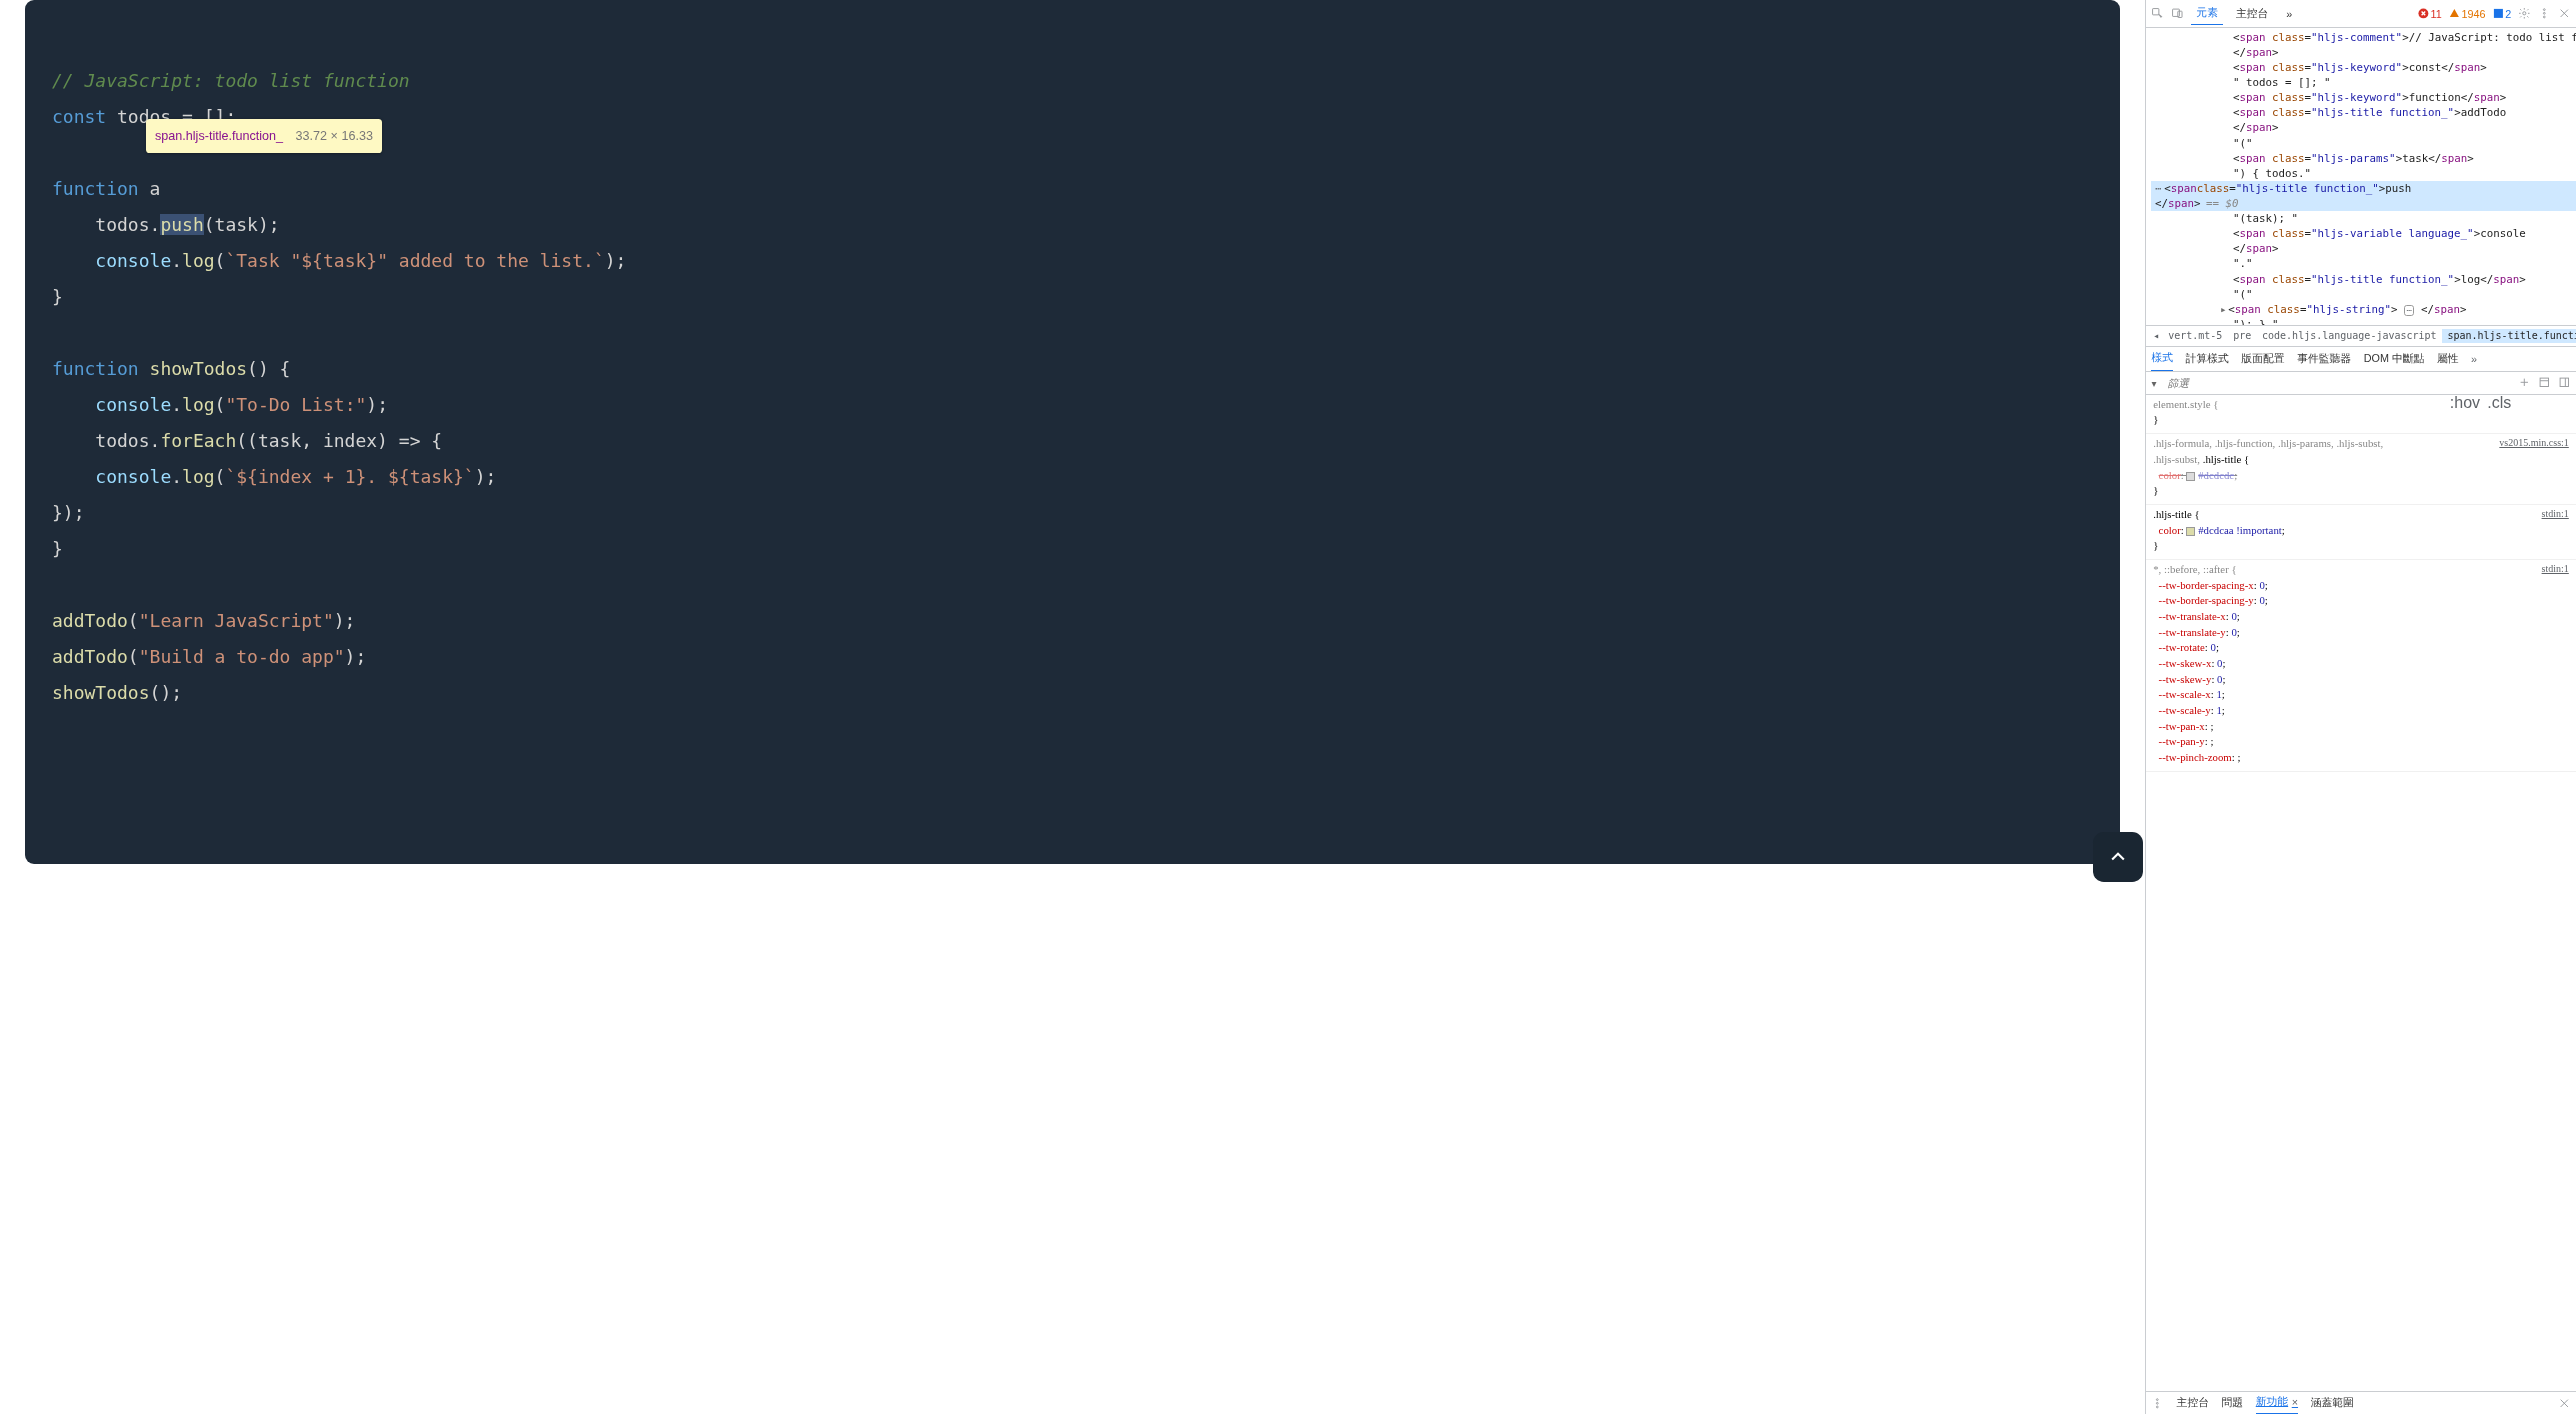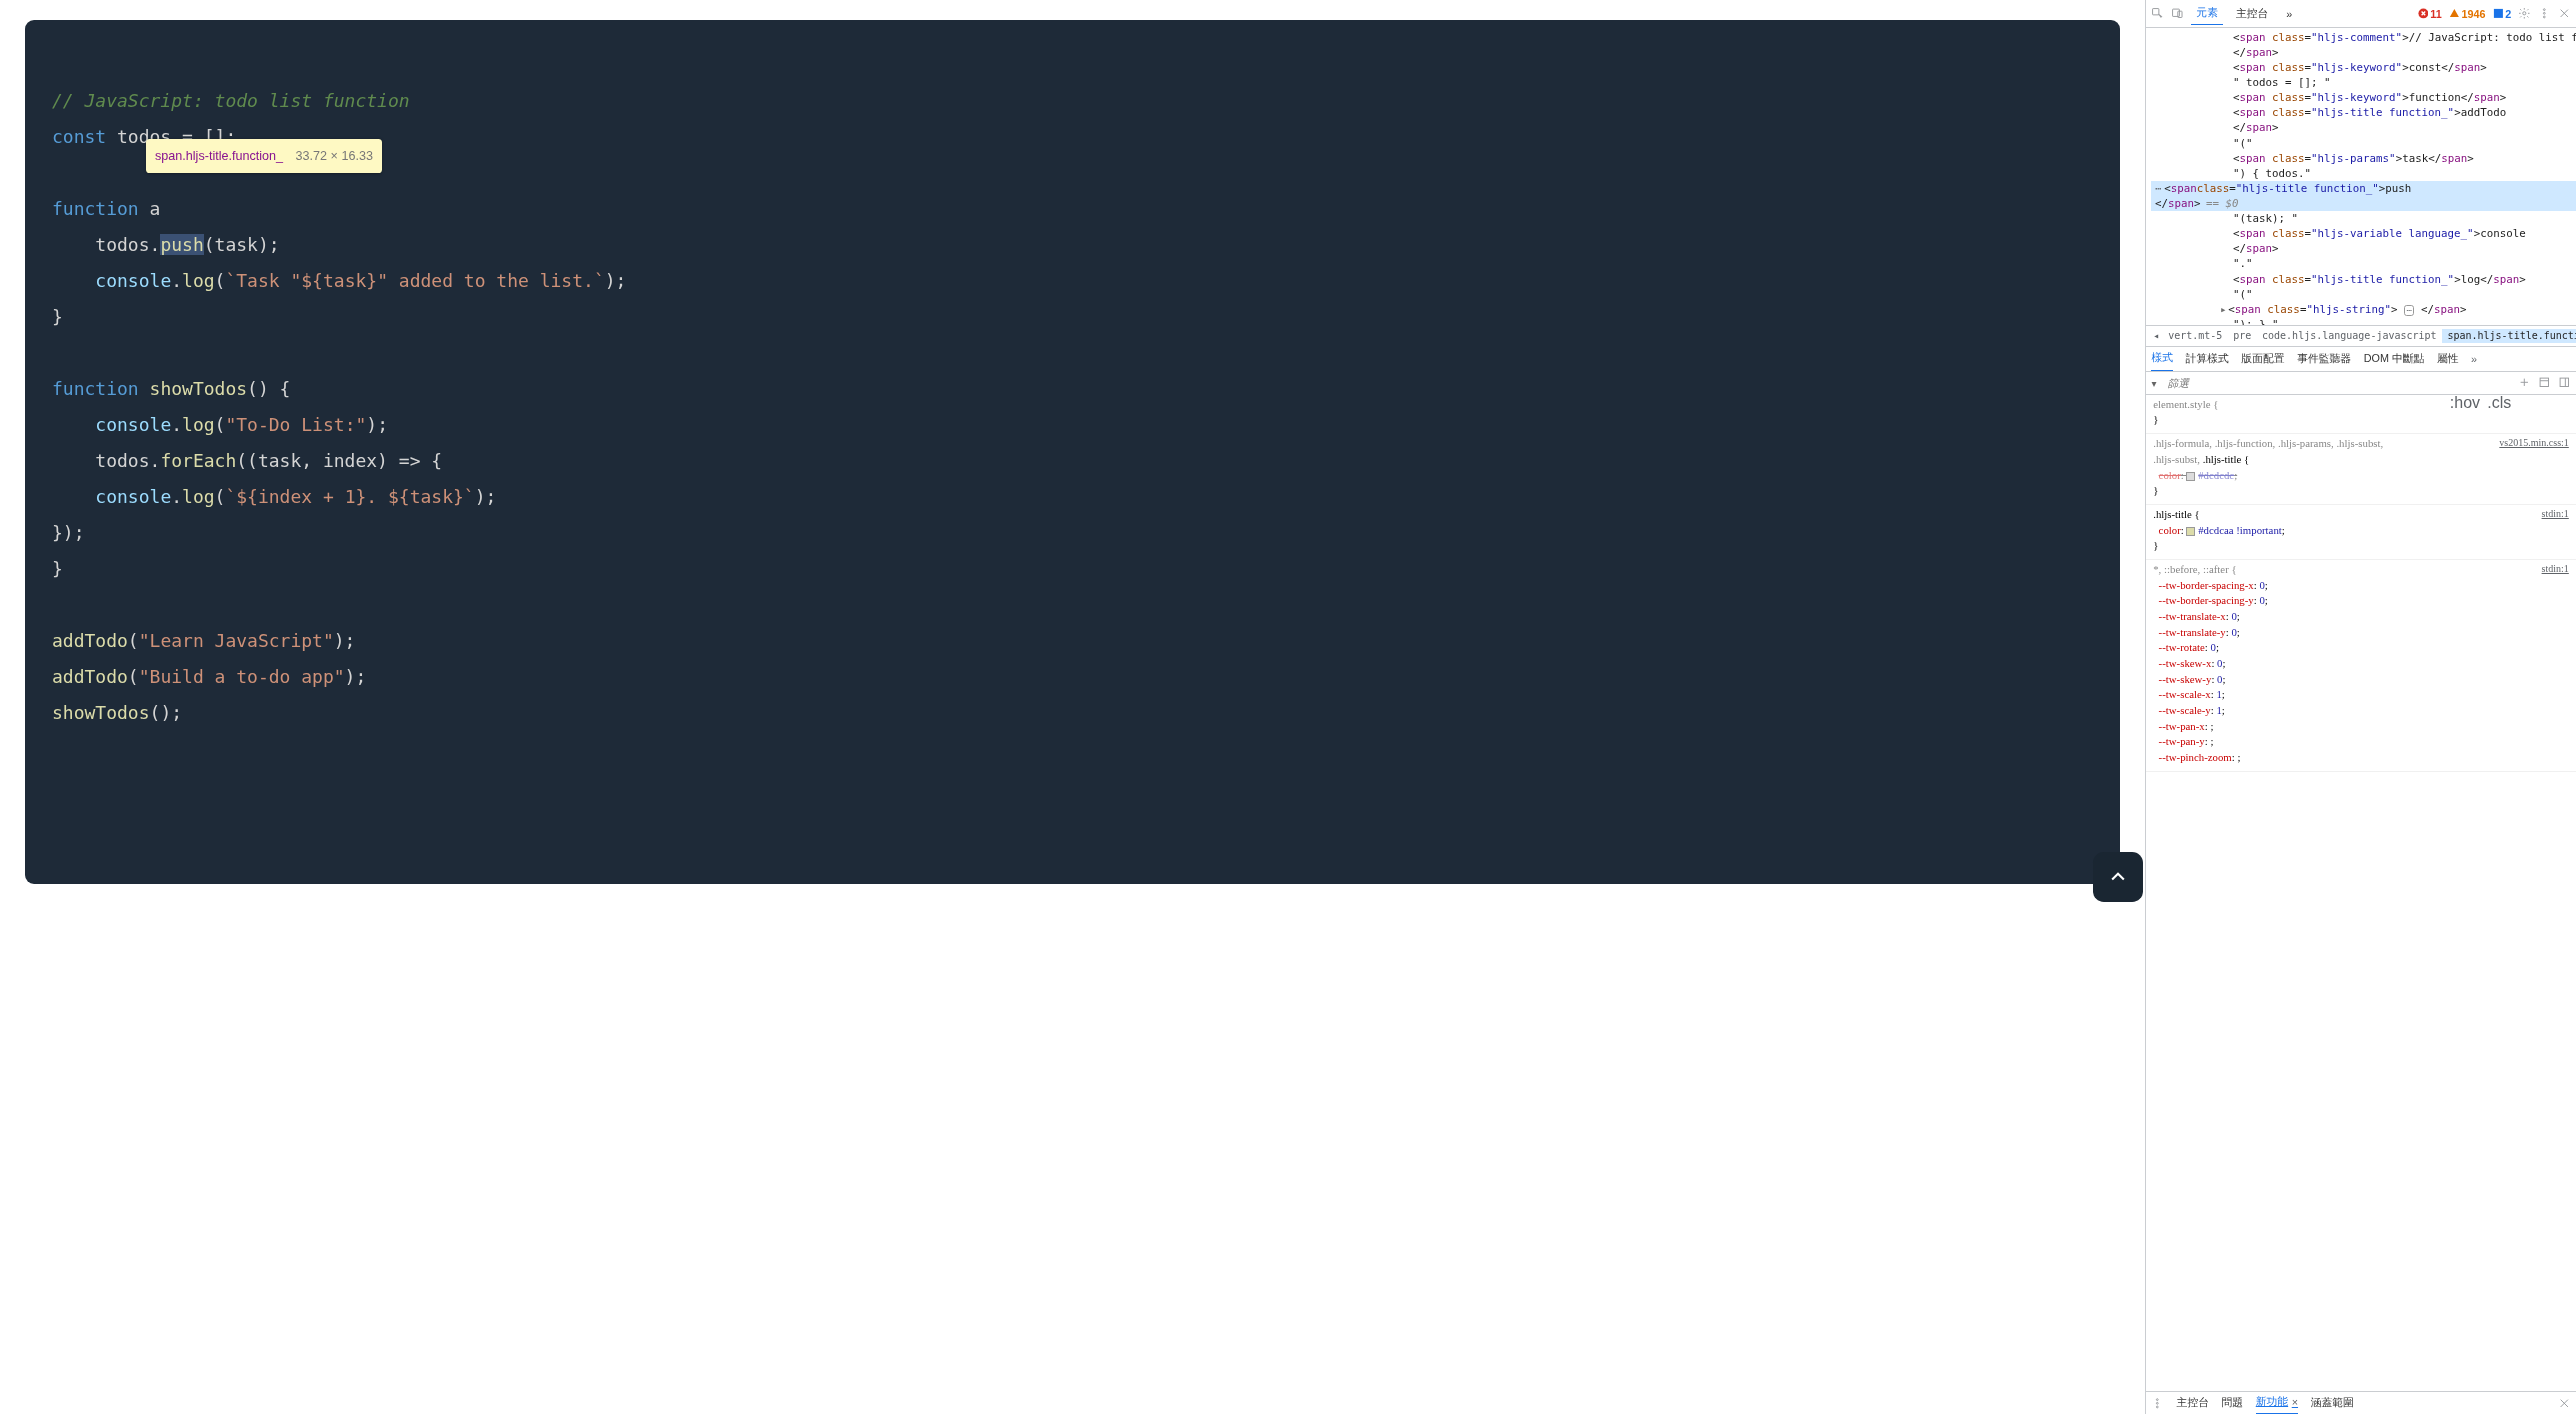--- a/index.html
+++ b/index.html
@@ -9,21 +9,20 @@
       height: 100vh;
       background: #ffffff;
       font-size: 11.7px;
     }
 
     
     .code-panel {
       flex: 1;
       padding: 0 25px;
       overflow: auto;
-      margin-top: 20px;
     }
     .code-block {
       background: #1e2a38;
       border-radius: 9px;
       padding: 27px 27px 45px 27px;
       color: #d4d4d4;
       font-family: "Menlo", "Consolas", monospace;
       font-size: 18px;
       line-height: 2.0;
       position: relative;
@@ -95,21 +94,21 @@
     }
     .dt-tab.active {
       color: #1a73e8;
       border-bottom: 1.8px solid #1a73e8;
     }
     .dt-icon {
       opacity: 0.65;
       display: inline-flex;
       align-items: center;
     }
-    .dt-badge { font-size: 10.8px; display: flex; align-items: center; gap: 1.8px; font-weight: bold; }
+    .dt-badge { font-size: 10.8px; display: flex; align-items: center; gap: 1.8px; }
     .dt-badge.err { color: #d93025; }
     .dt-badge.warn { color: #e37400; }
     .dt-badge.info { color: #1a73e8; }
 
     
     .elements-tree {
       flex: 0 0 auto;
       height: 297px;
       overflow: auto;
       font-family: Menlo, Consolas, monospace;

